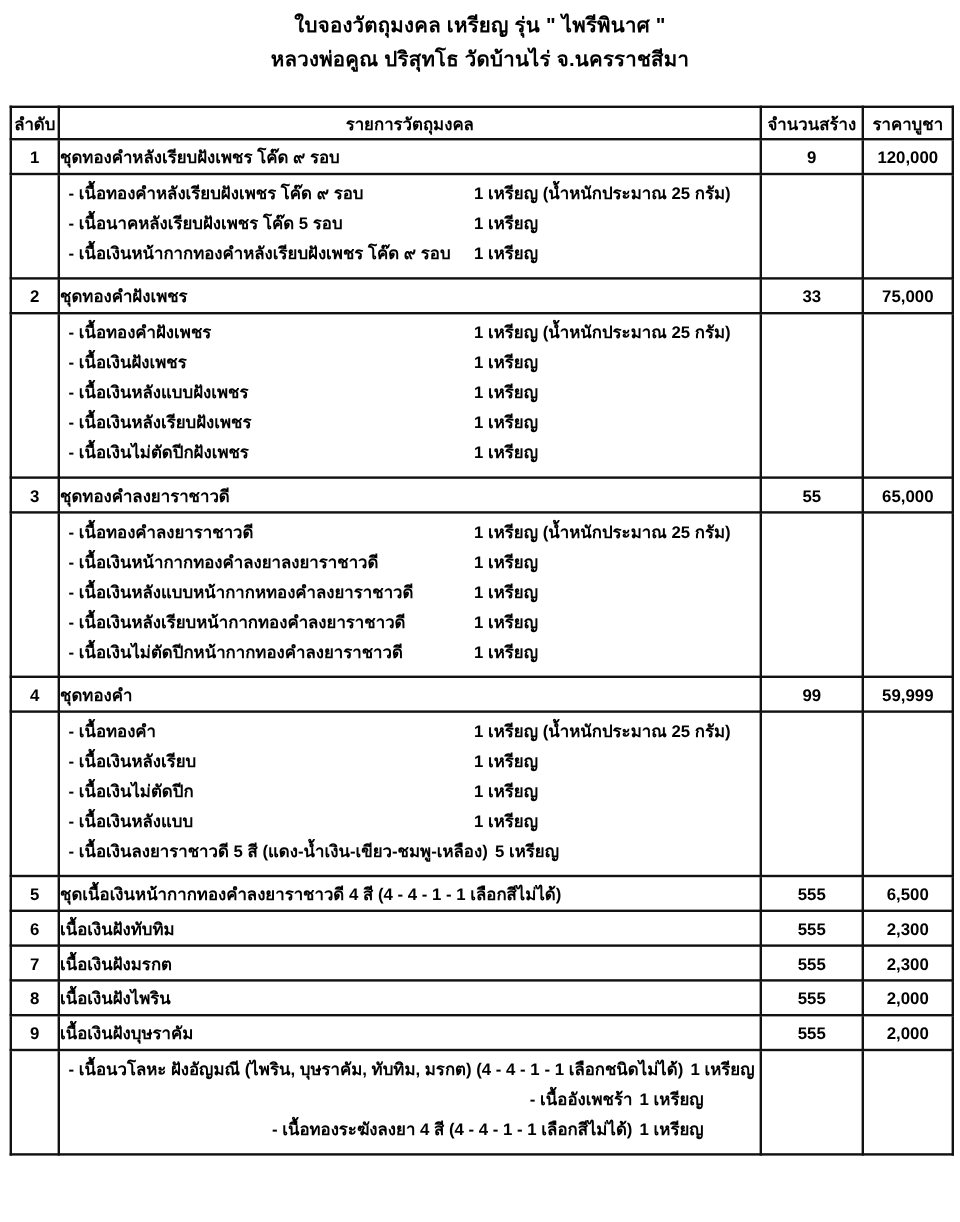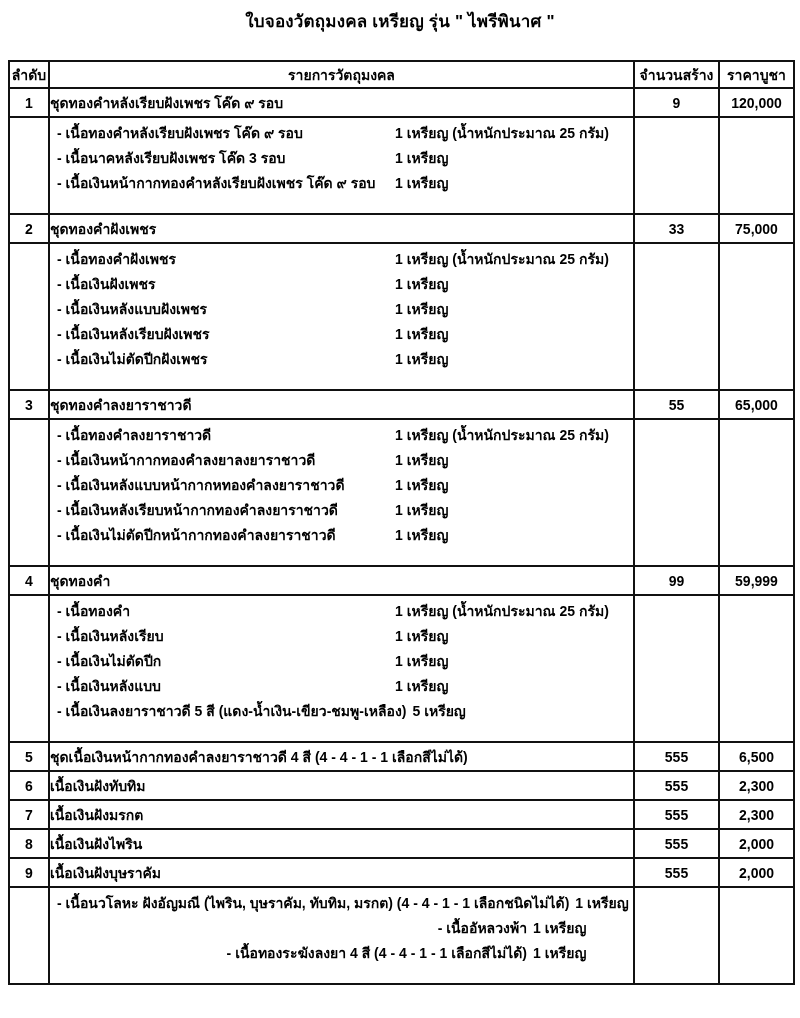--- a/index.html
+++ b/index.html
@@ -20,32 +20,33 @@
   table.order th, table.order td{
     border:2px solid #111;padding:0;vertical-align:middle;
     font-size:14px;font-weight:bold;overflow:hidden;
   }
   th.h{height:25px;text-align:center;font-size:14px;font-family:Liberation Serif, serif;}
   td.no-cell{text-align:center;}
   td.desc-cell{text-align:left;padding:1px 4px 1px 5px;}
   td.num-cell{text-align:center;}
   tr.main-row td{height:27px;}
   tr.sub-row td{vertical-align:top;}
-  .sub-wrap{padding:2px 2px 18px 7px;}
+  .sub-wrap{padding:2px 2px 8px 7px;}
   .sub-line{display:flex;align-items:center;height:25px;white-space:nowrap;}
   .sub-text{display:inline-block;min-width:332px;}
   tr.sub-row.wide .sub-text{min-width:470px;text-align:right;}
   tr.sub-row.note .sub-text{min-width:0;padding-left:5px;}
   .sub-qty{display:inline-block;padding-left:6px;}
 </style>
 </head>
 <body>
 
 <div class="page">
   <div class="title">ใบจองวัตถุมงคล เหรียญ รุ่น " ไพรีพินาศ "</div>
+  <div class="title">หลวงพ่อคูณ ปริสุทโธ วัดบ้านไร่ จ.นครราชสีมา</div>
 
   <table class="order">
     <colgroup>
       <col style="width:40px">
         <col style="width:585px">
         <col style="width:85px">
         <col style="width:75px">
     </colgroup>
     <thead>
       <tr>
@@ -64,21 +65,21 @@
         </tr>
         <tr class="sub-row">
           <td class="no-cell"></td>
           <td class="desc-cell">
             <div class="sub-wrap">
               <div class="sub-line">
                 <span class="sub-text">- เนื้อทองคำหลังเรียบฝังเพชร โค๊ด ๙ รอบ</span>
                 <span class="sub-qty">1 เหรียญ  (น้ำหนักประมาณ 25 กรัม)</span>
               </div>
               <div class="sub-line">
-                <span class="sub-text">- เนื้อนาคหลังเรียบฝังเพชร โค๊ด 3  รอบ</span>
+                <span class="sub-text">- เนื้อนาคหลังเรียบฝังเพชร โค๊ด 5  รอบ</span>
                 <span class="sub-qty">1 เหรียญ</span>
               </div>
               <div class="sub-line">
                 <span class="sub-text">- เนื้อเงินหน้ากากทองคำหลังเรียบฝังเพชร โค๊ด ๙ รอบ</span>
                 <span class="sub-qty">1 เหรียญ</span>
               </div>
             </div>
           </td>
           <td></td>
           <td></td>
@@ -220,21 +221,21 @@
         </tr>
         <tr class="sub-row wide">
           <td class="no-cell"></td>
           <td class="desc-cell">
             <div class="sub-wrap">
               <div class="sub-line">
                 <span class="sub-text">- เนื้อนวโลหะ ฝังอัญมณี (ไพริน, บุษราคัม, ทับทิม, มรกต) (4 - 4 - 1 - 1 เลือกชนิดไม่ได้)</span>
                 <span class="sub-qty">1 เหรียญ</span>
               </div>
               <div class="sub-line">
-                <span class="sub-text">- เนื้ออัหลวงพ้า</span>
+                <span class="sub-text">- เนื้ออังเพชร้า</span>
                 <span class="sub-qty">1 เหรียญ</span>
               </div>
               <div class="sub-line">
                 <span class="sub-text">- เนื้อทองระฆังลงยา 4 สี   (4 - 4 - 1 - 1 เลือกสีไม่ได้)</span>
                 <span class="sub-qty">1 เหรียญ</span>
               </div>
             </div>
           </td>
           <td></td>
           <td></td>

